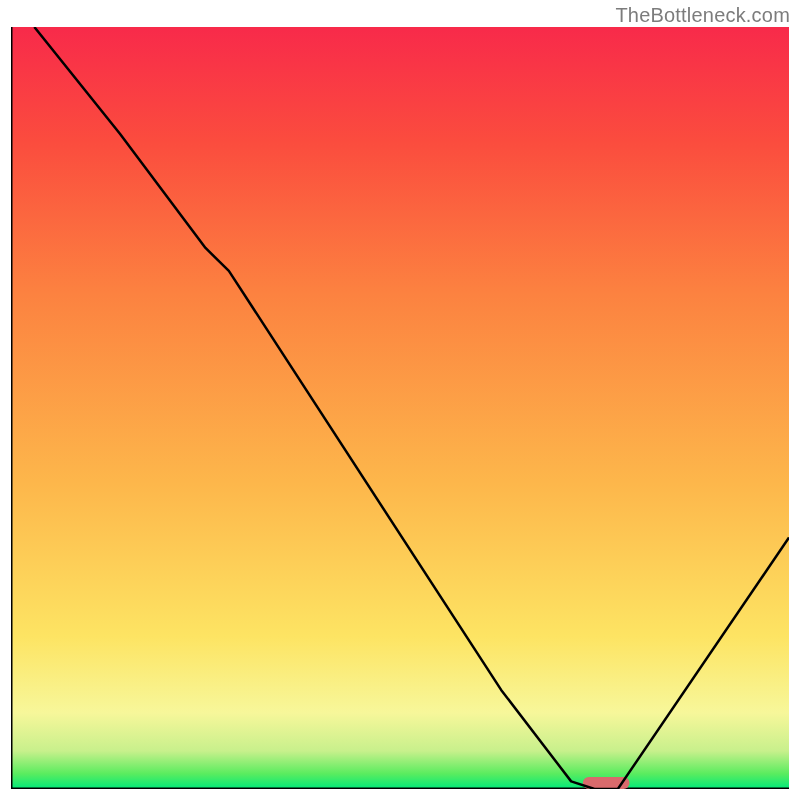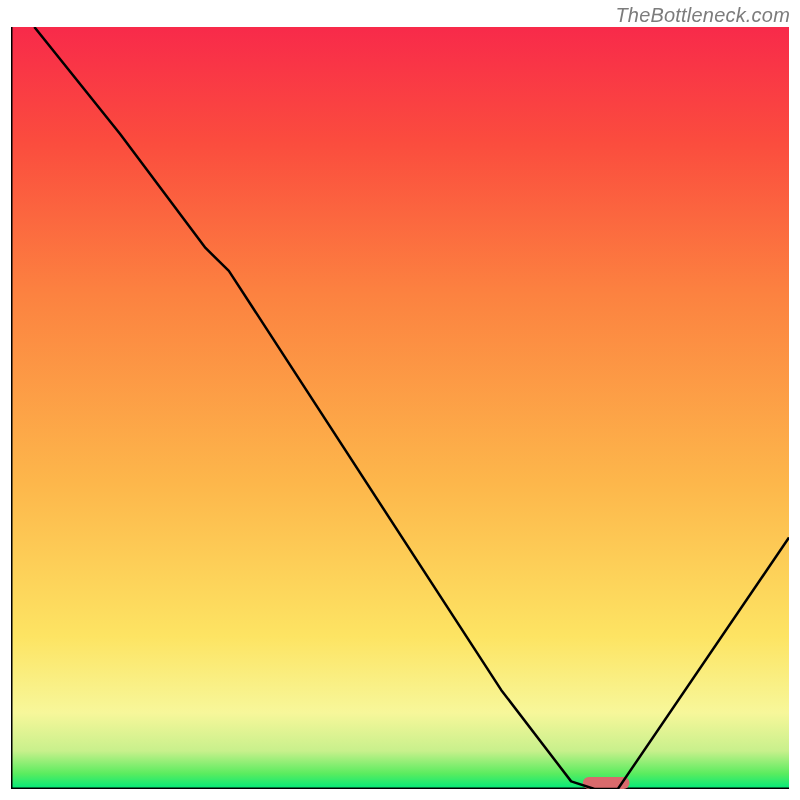--- a/index.html
+++ b/index.html
@@ -11,21 +11,20 @@
     font-family: Arial, sans-serif;
   }
   .watermark {
     position: absolute;
     top: 4px;
     right: 10px;
     font-size: 20px;
     color: #7c7c7c;
     font-weight: 500;
     letter-spacing: 0.2px;
-    font-style: italic;
   }
   .plot {
     position: absolute;
     left: 11px;
     top: 27px;
     width: 778px;
     height: 762px;
   }
   .plot svg {
     display: block;

